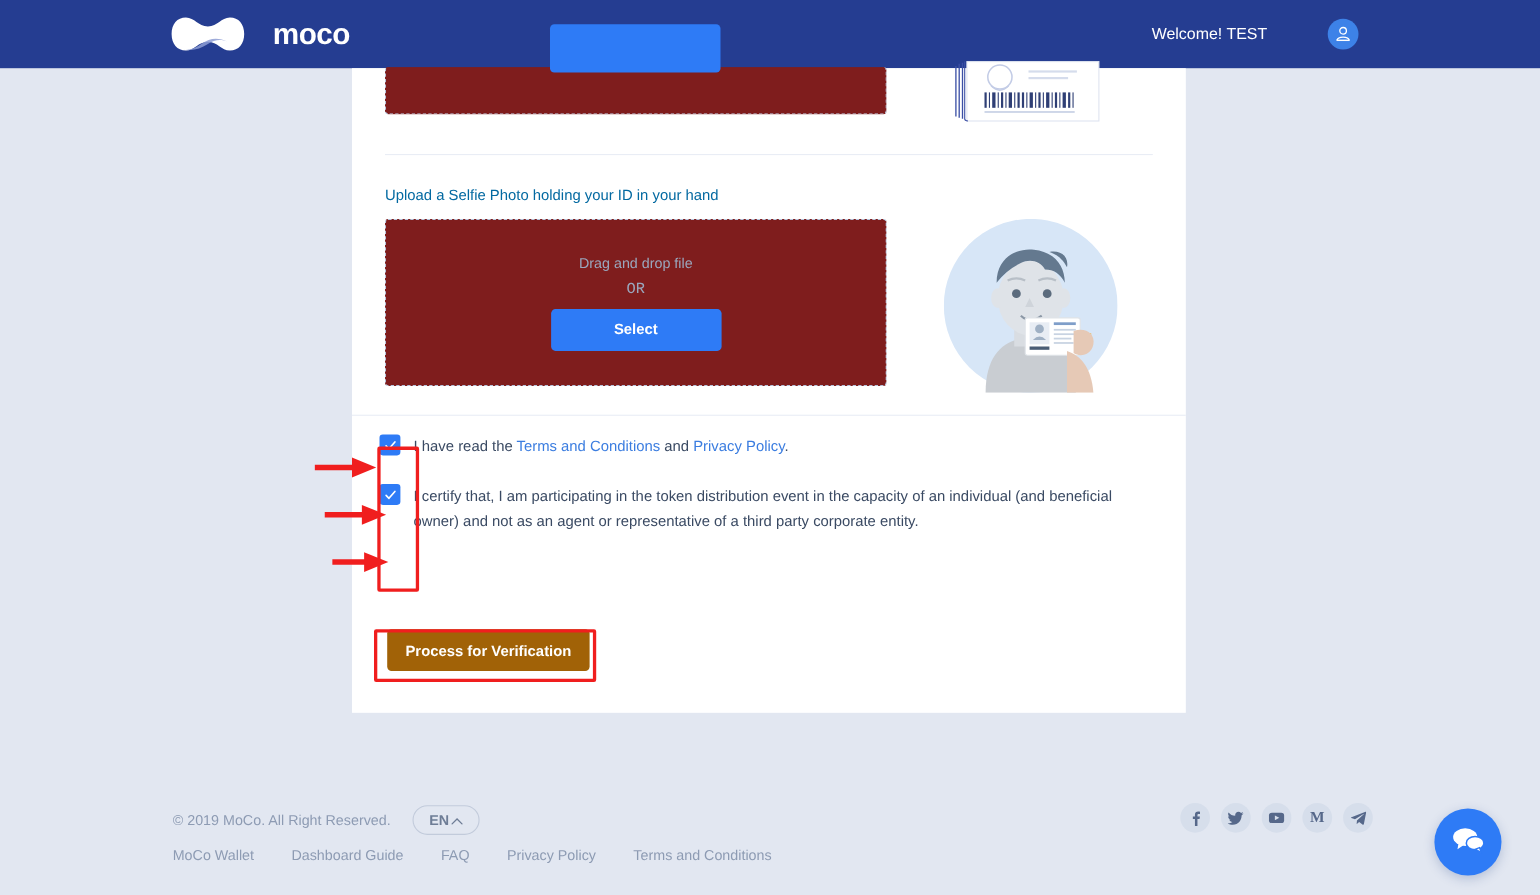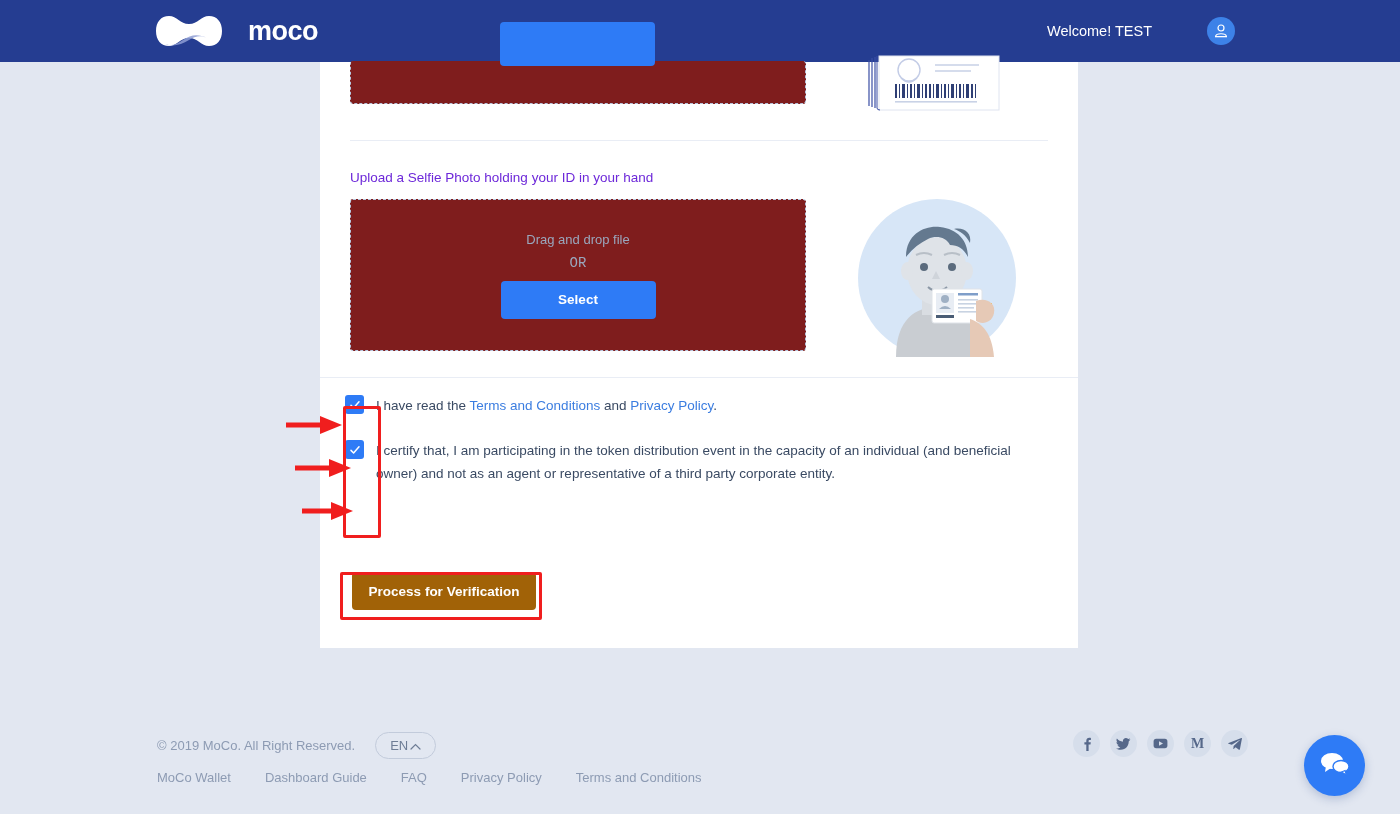--- a/index.html
+++ b/index.html
@@ -67,21 +67,21 @@
     overflow: hidden;
   }
 
   .divider-inset {
     position: absolute; left: 30px; top: 78px;
     width: 698px; height: 1px; background: #e9edf5;
   }
 
   .selfie-label {
     position: absolute; left: 30px; top: 108px;
-    font-size: 13.5px; color: #6d28d9;
+    font-size: 13.5px; color: #0369a1;
   }
 
   .dz-selfie {
     position: absolute; left: 30px; top: 137px;
     width: 456px; height: 152px;
   }
   .dz-hint { font-size: 13px; color: #9aa7bd; margin-bottom: 8px; }
   .dz-or   { font-size: 14px; color: #9aa7bd; margin-bottom: 10px; font-family: Liberation Mono, monospace; }
   .dz-btn {
     width: 155px; height: 38px; background: #2e7bf6;
@@ -148,20 +148,21 @@
     display: flex; align-items: center;
   }
   .copyright { font-size: 13px; color: #8d9bb3; }
   .lang-pill {
     margin-left: 20px;
     display: flex; align-items: flex-start; gap: 2px;
     border: 1px solid #c2cbdb; border-radius: 14px;
     padding: 5px 14px; font-size: 13px; color: #6e7d96;
     cursor: pointer; background: transparent;
     font-family: "Liberation Sans", sans-serif;
+    font-weight: bold;
   }
   .footer-links {
     position: absolute; left: 157px; top: 70px;
     display: flex; gap: 34px;
   }
   .footer-links a {
     font-size: 13px; color: #8d9bb3; text-decoration: none;
   }
   .socials {
     position: absolute; right: 152px; top: 30px;

